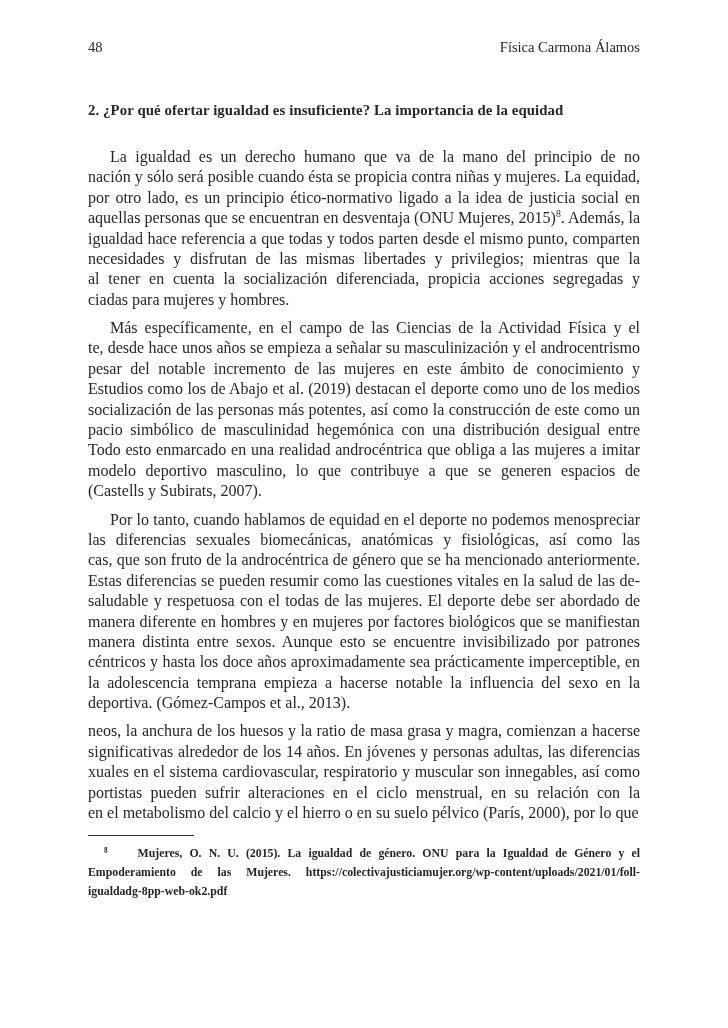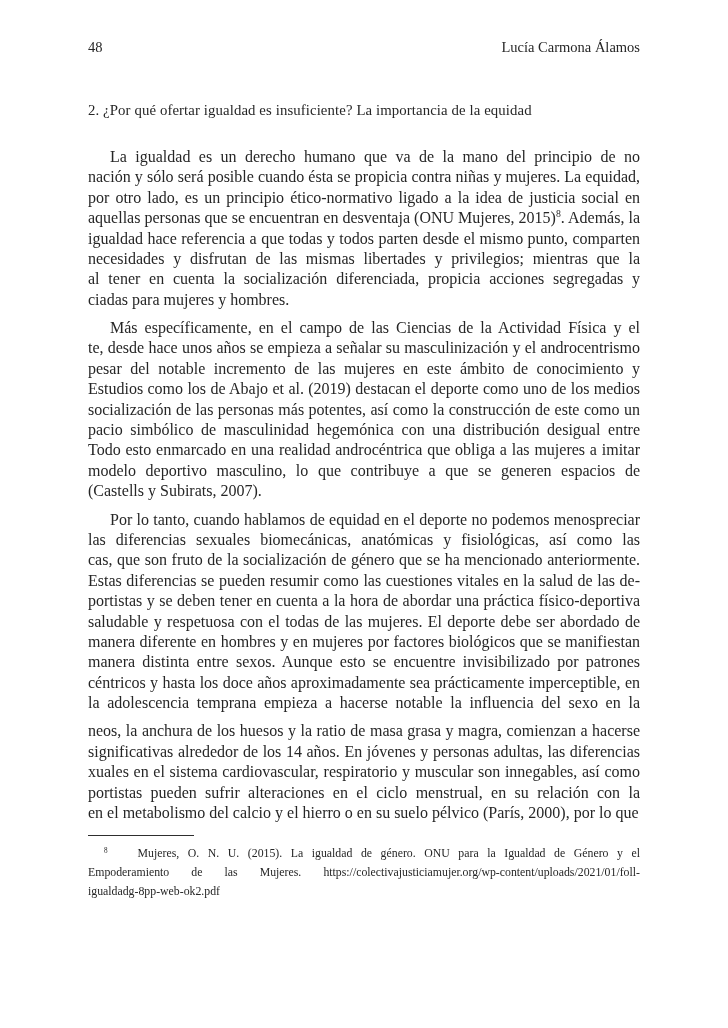--- a/index.html
+++ b/index.html
@@ -19,21 +19,21 @@
   }
   .header {
     display: flex;
     justify-content: space-between;
     align-items: baseline;
     font-size: 14.5px;
     line-height: 1.1;
   }
   .heading {
     font-size: 14.8px;
-    font-weight: 400;
+    font-weight: 700;
     letter-spacing: 0.1px;
     margin: 46px 0 12px 0;
     white-space: nowrap;
   }
   .body-text { margin-top: 28px; }
   .paragraph { margin: 0 0 8px 0; }
   .line {
     font-size: 16px;
     line-height: 20.4px;
     height: 20.4px;
@@ -51,31 +51,32 @@
   .fn-sep {
     width: 106px;
     height: 0;
     border-top: 1.5px solid #2e2e2e;
     margin: 12px 0 8px 0;
   }
   .footnote .line {
     font-size: 11.8px;
     line-height: 18.6px;
     height: 18.6px;
+    font-weight: bold;
   }
   .footnote .line.first { text-indent: 16px; }
   .footnote .sup { margin-right: 30px; }
 </style>
 </head>
 <body>
 
 <div class="page">
   <div class="header">
     <span>48</span>
-    <span>Lucía Carmona Álamos</span>
+    <span>Física Carmona Álamos</span>
   </div>
 
   <h2 class="heading">2. ¿Por qué ofertar igualdad es insuficiente? La importancia de la equidad</h2>
 
   <div class="body-text">
       <div class="paragraph">
         <div class="line first">La igualdad es un derecho humano que va de la mano del principio de no discrimi-</div>
         <div class="line">nación y sólo será posible cuando ésta se propicia contra niñas y mujeres. La equidad,</div>
         <div class="line">por otro lado, es un principio ético-normativo ligado a la idea de justicia social en</div>
         <div class="line">aquellas personas que se encuentran en desventaja (ONU Mujeres, 2015)<span class="sup">8</span>. Además, la</div>
@@ -91,28 +92,28 @@
         <div class="line">Estudios como los de Abajo et al. (2019) destacan el deporte como uno de los medios de</div>
         <div class="line">socialización de las personas más potentes, así como la construcción de este como un es-</div>
         <div class="line">pacio simbólico de masculinidad hegemónica con una distribución desigual entre sexos.</div>
         <div class="line">Todo esto enmarcado en una realidad androcéntrica que obliga a las mujeres a imitar el</div>
         <div class="line">modelo deportivo masculino, lo que contribuye a que se generen espacios de violencia</div>
         <div class="line last">(Castells y Subirats, 2007).</div>
       </div>
       <div class="paragraph">
         <div class="line first">Por lo tanto, cuando hablamos de equidad en el deporte no podemos menospreciar</div>
         <div class="line">las diferencias sexuales biomecánicas, anatómicas y fisiológicas, así como las psicológi-</div>
-        <div class="line">cas, que son fruto de la socialización de género que se ha mencionado anteriormente.</div>
+        <div class="line">cas, que son fruto de la androcéntrica de género que se ha mencionado anteriormente.</div>
         <div class="line">Estas diferencias se pueden resumir como las cuestiones vitales en la salud de las de-</div>
-        <div class="line">portistas y se deben tener en cuenta a la hora de abordar una práctica físico-deportiva</div>
         <div class="line">saludable y respetuosa con el todas de las mujeres. El deporte debe ser abordado de</div>
         <div class="line">manera diferente en hombres y en mujeres por factores biológicos que se manifiestan de</div>
         <div class="line">manera distinta entre sexos. Aunque esto se encuentre invisibilizado por patrones andro-</div>
         <div class="line">céntricos y hasta los doce años aproximadamente sea prácticamente imperceptible, en</div>
         <div class="line">la adolescencia temprana empieza a hacerse notable la influencia del sexo en la práctica</div>
+        <div class="line last">deportiva. (Gómez-Campos et al., 2013).</div>
       </div>
       <div class="paragraph">
         <div class="line">neos, la anchura de los huesos y la ratio de masa grasa y magra, comienzan a hacerse más</div>
         <div class="line">significativas alrededor de los 14 años. En jóvenes y personas adultas, las diferencias se-</div>
         <div class="line">xuales en el sistema cardiovascular, respiratorio y muscular son innegables, así como la</div>
         <div class="line">portistas pueden sufrir alteraciones en el ciclo menstrual, en su relación con la comida,</div>
         <div class="line last">en el metabolismo del calcio y el hierro o en su suelo pélvico (París, 2000), por lo que</div>
       </div>
     </div>
 

